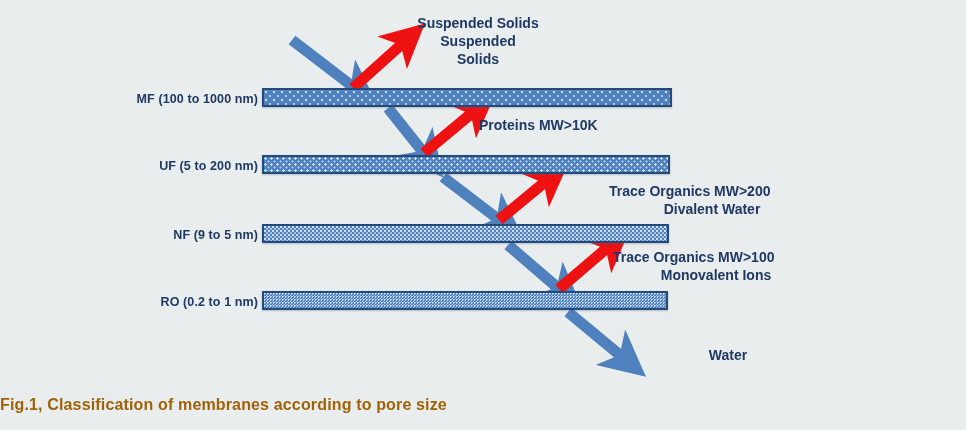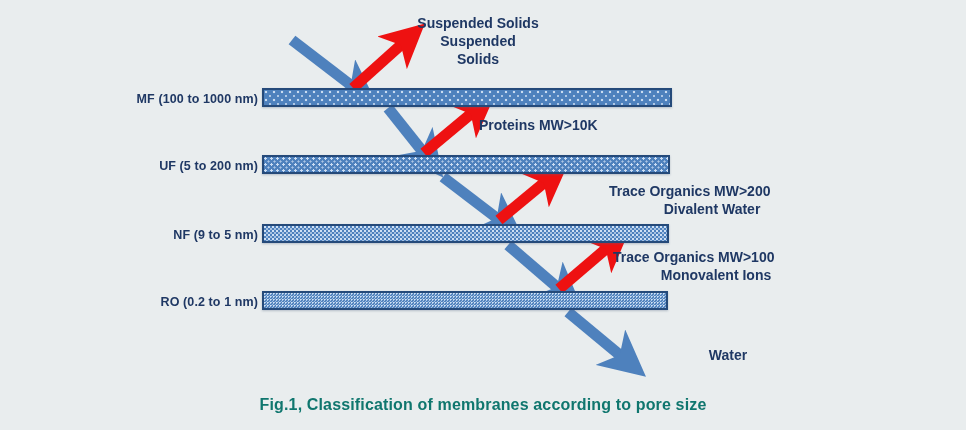--- a/index.html
+++ b/index.html
@@ -77,22 +77,21 @@
     top: 0;
     width: 966px;
     height: 430px;
     pointer-events: none;
   }
   .caption {
     position: absolute;
     left: 0;
     top: 396px;
     width: 966px;
-    text-align: center;
-    color: #0f766e;
+    color: #a16207;
     font-family: "Liberation Sans", sans-serif;
     font-weight: bold;
     font-size: 16px;
     letter-spacing: 0.15px;
   }
 </style>
 </head>
 <body>
 
 <div id="figure">

